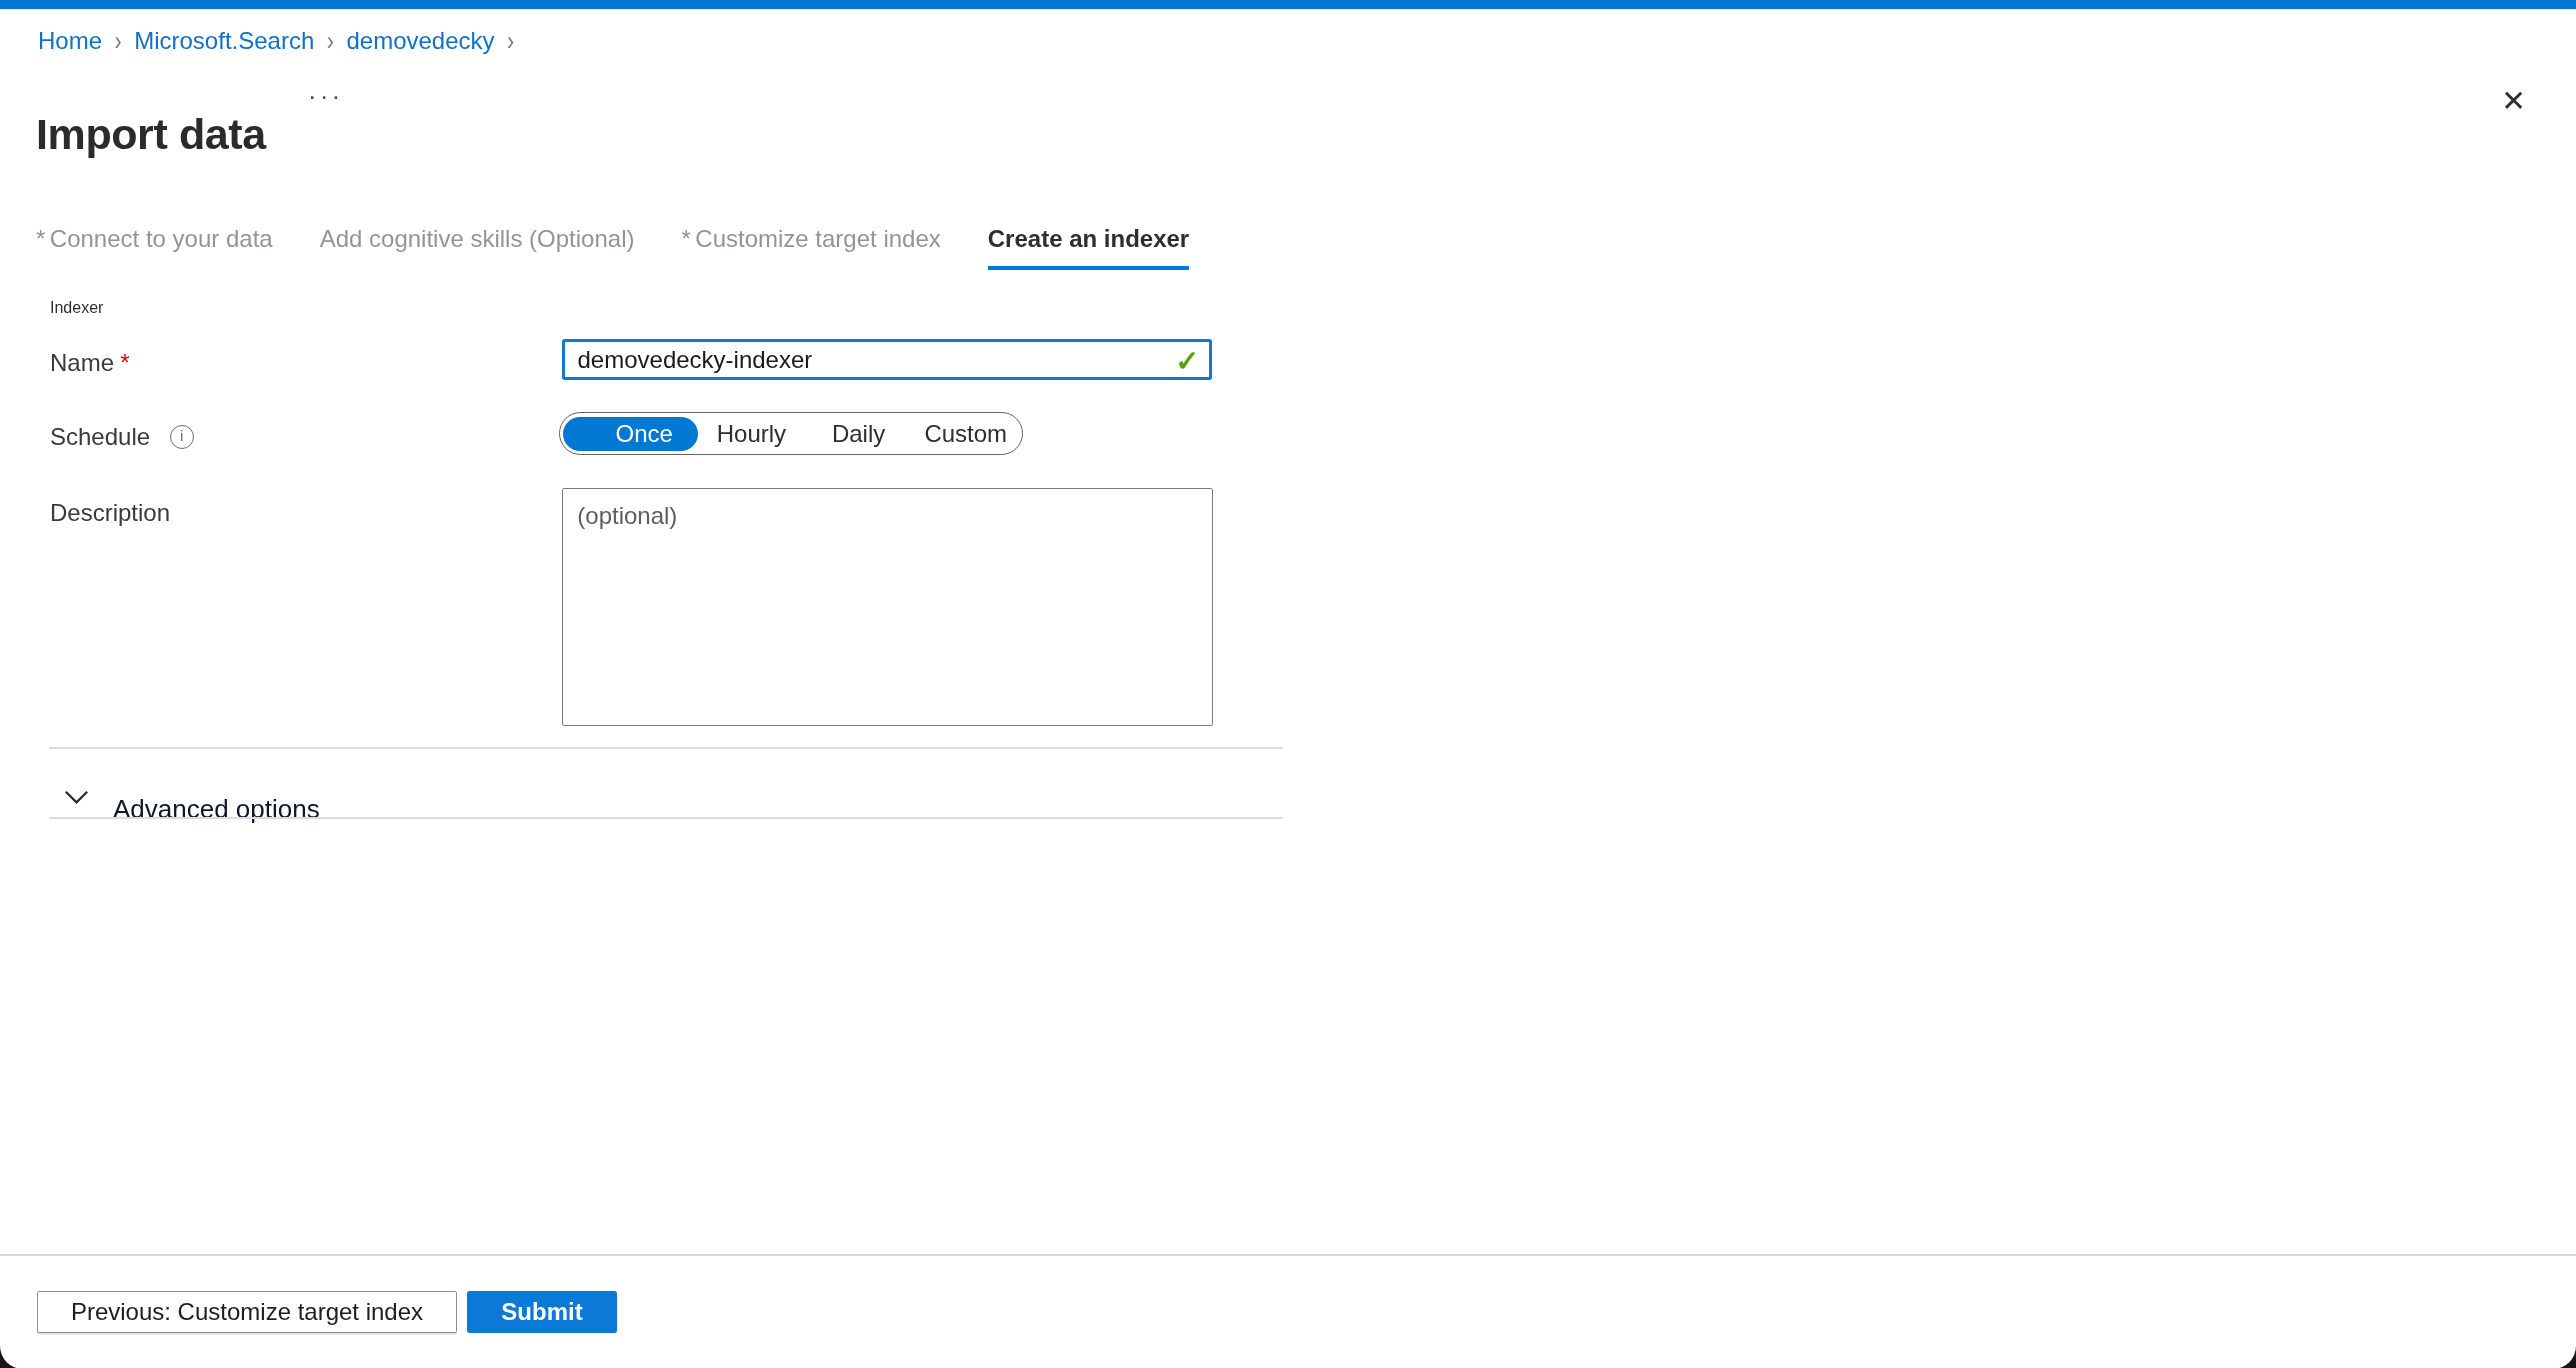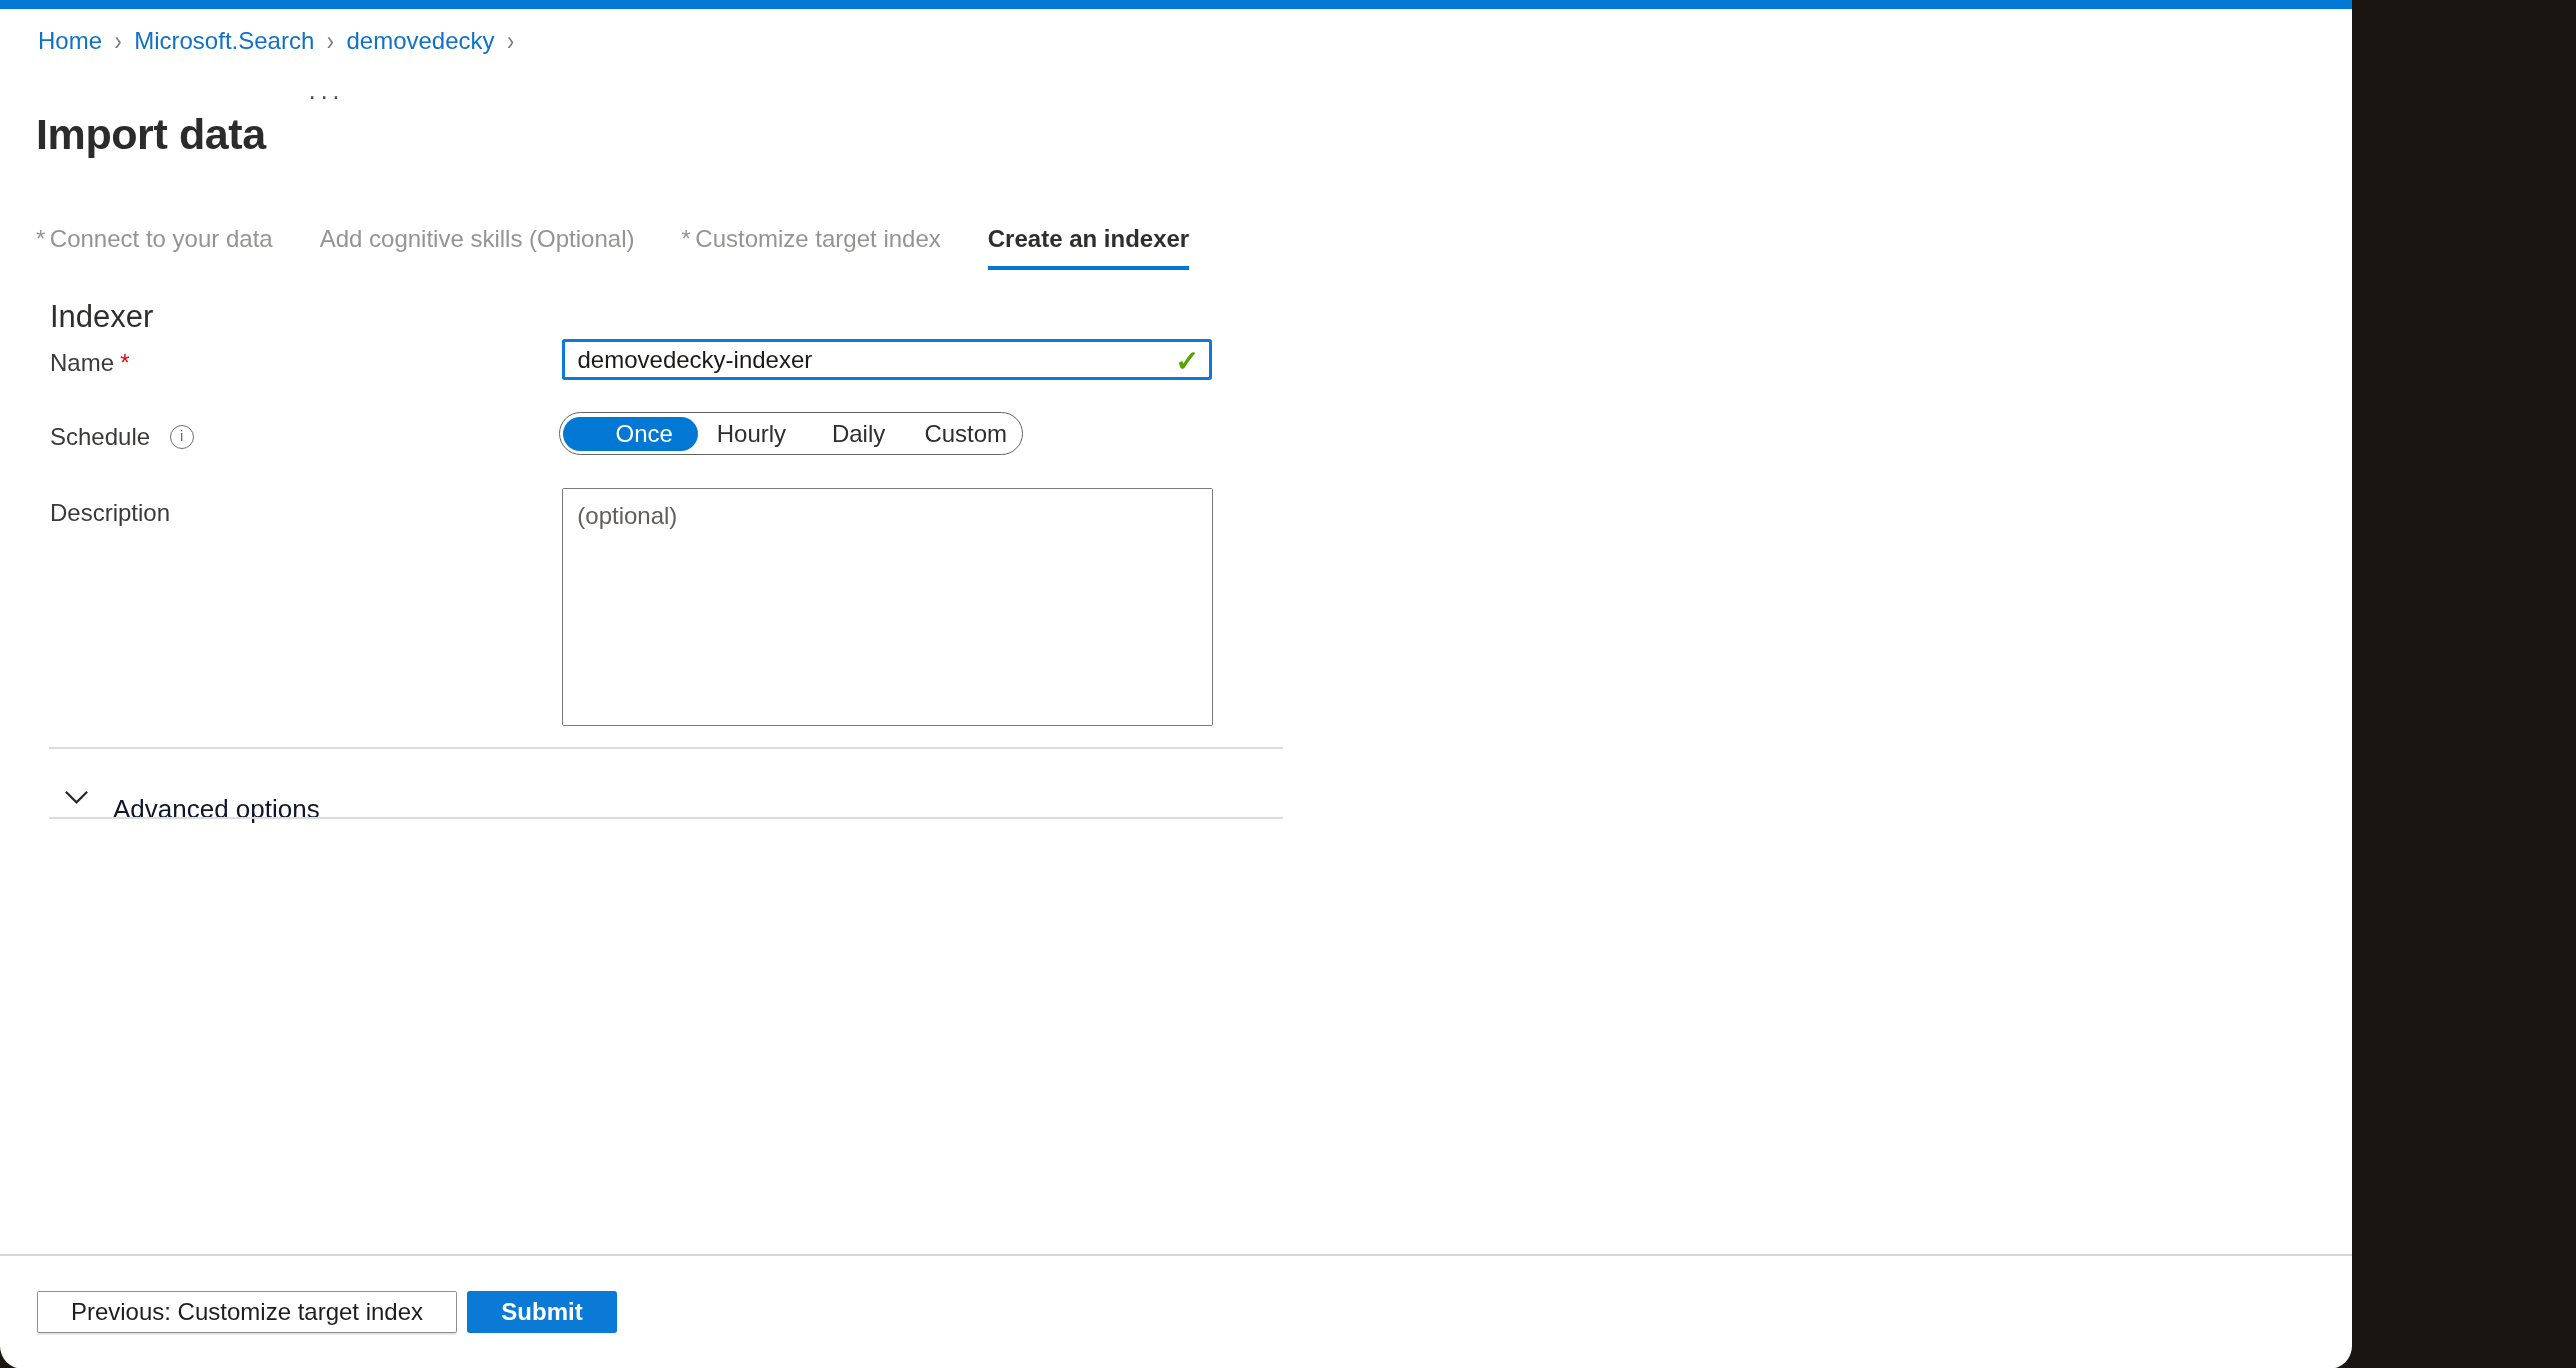--- a/index.html
+++ b/index.html
@@ -4,21 +4,21 @@
 <style>
   * { margin: 0; padding: 0; box-sizing: border-box; }
   html, body {
     width: 2576px; height: 1369px;
     background: #1a1510;
     font-family: "Liberation Sans", sans-serif;
     overflow: hidden;
   }
   .page {
     position: relative;
-    width: 2352px; height: 1369px;
+    width: 2576px; height: 1369px;
     background: #ffffff;
     border-bottom-left-radius: 23px;
     border-bottom-right-radius: 23px;
     overflow: hidden;
   }
   .topbar {
     position: absolute; top: 0; left: 0;
     width: 100%; height: 9px;
     background: #0078d4;
   }
@@ -64,21 +64,21 @@
     border-bottom: 4.5px solid transparent;
   }
   .tab .star { margin-right: 4.5px; }
   .tab.active {
     color: #2f2e2d; font-weight: 700;
     border-bottom-color: #0078d4;
   }
   
   .section-label {
     position: absolute; top: 299px; left: 50px;
-    font-size: 31px; color: #2f2e2d;
+    font-size: 16px; color: #2f2e2d;
   }
   .field-label { font-size: 24px; color: #3b3a39; }
   .required { color: #e50000; margin-left: 6.3px; }
   .row-name-label { position: absolute; top: 349px; left: 50px; }
   .name-input-wrap {
     position: absolute; top: 339px; left: 562px;
     width: 650px; height: 41px;
   }
   .name-input {
     width: 100%; height: 100%;

